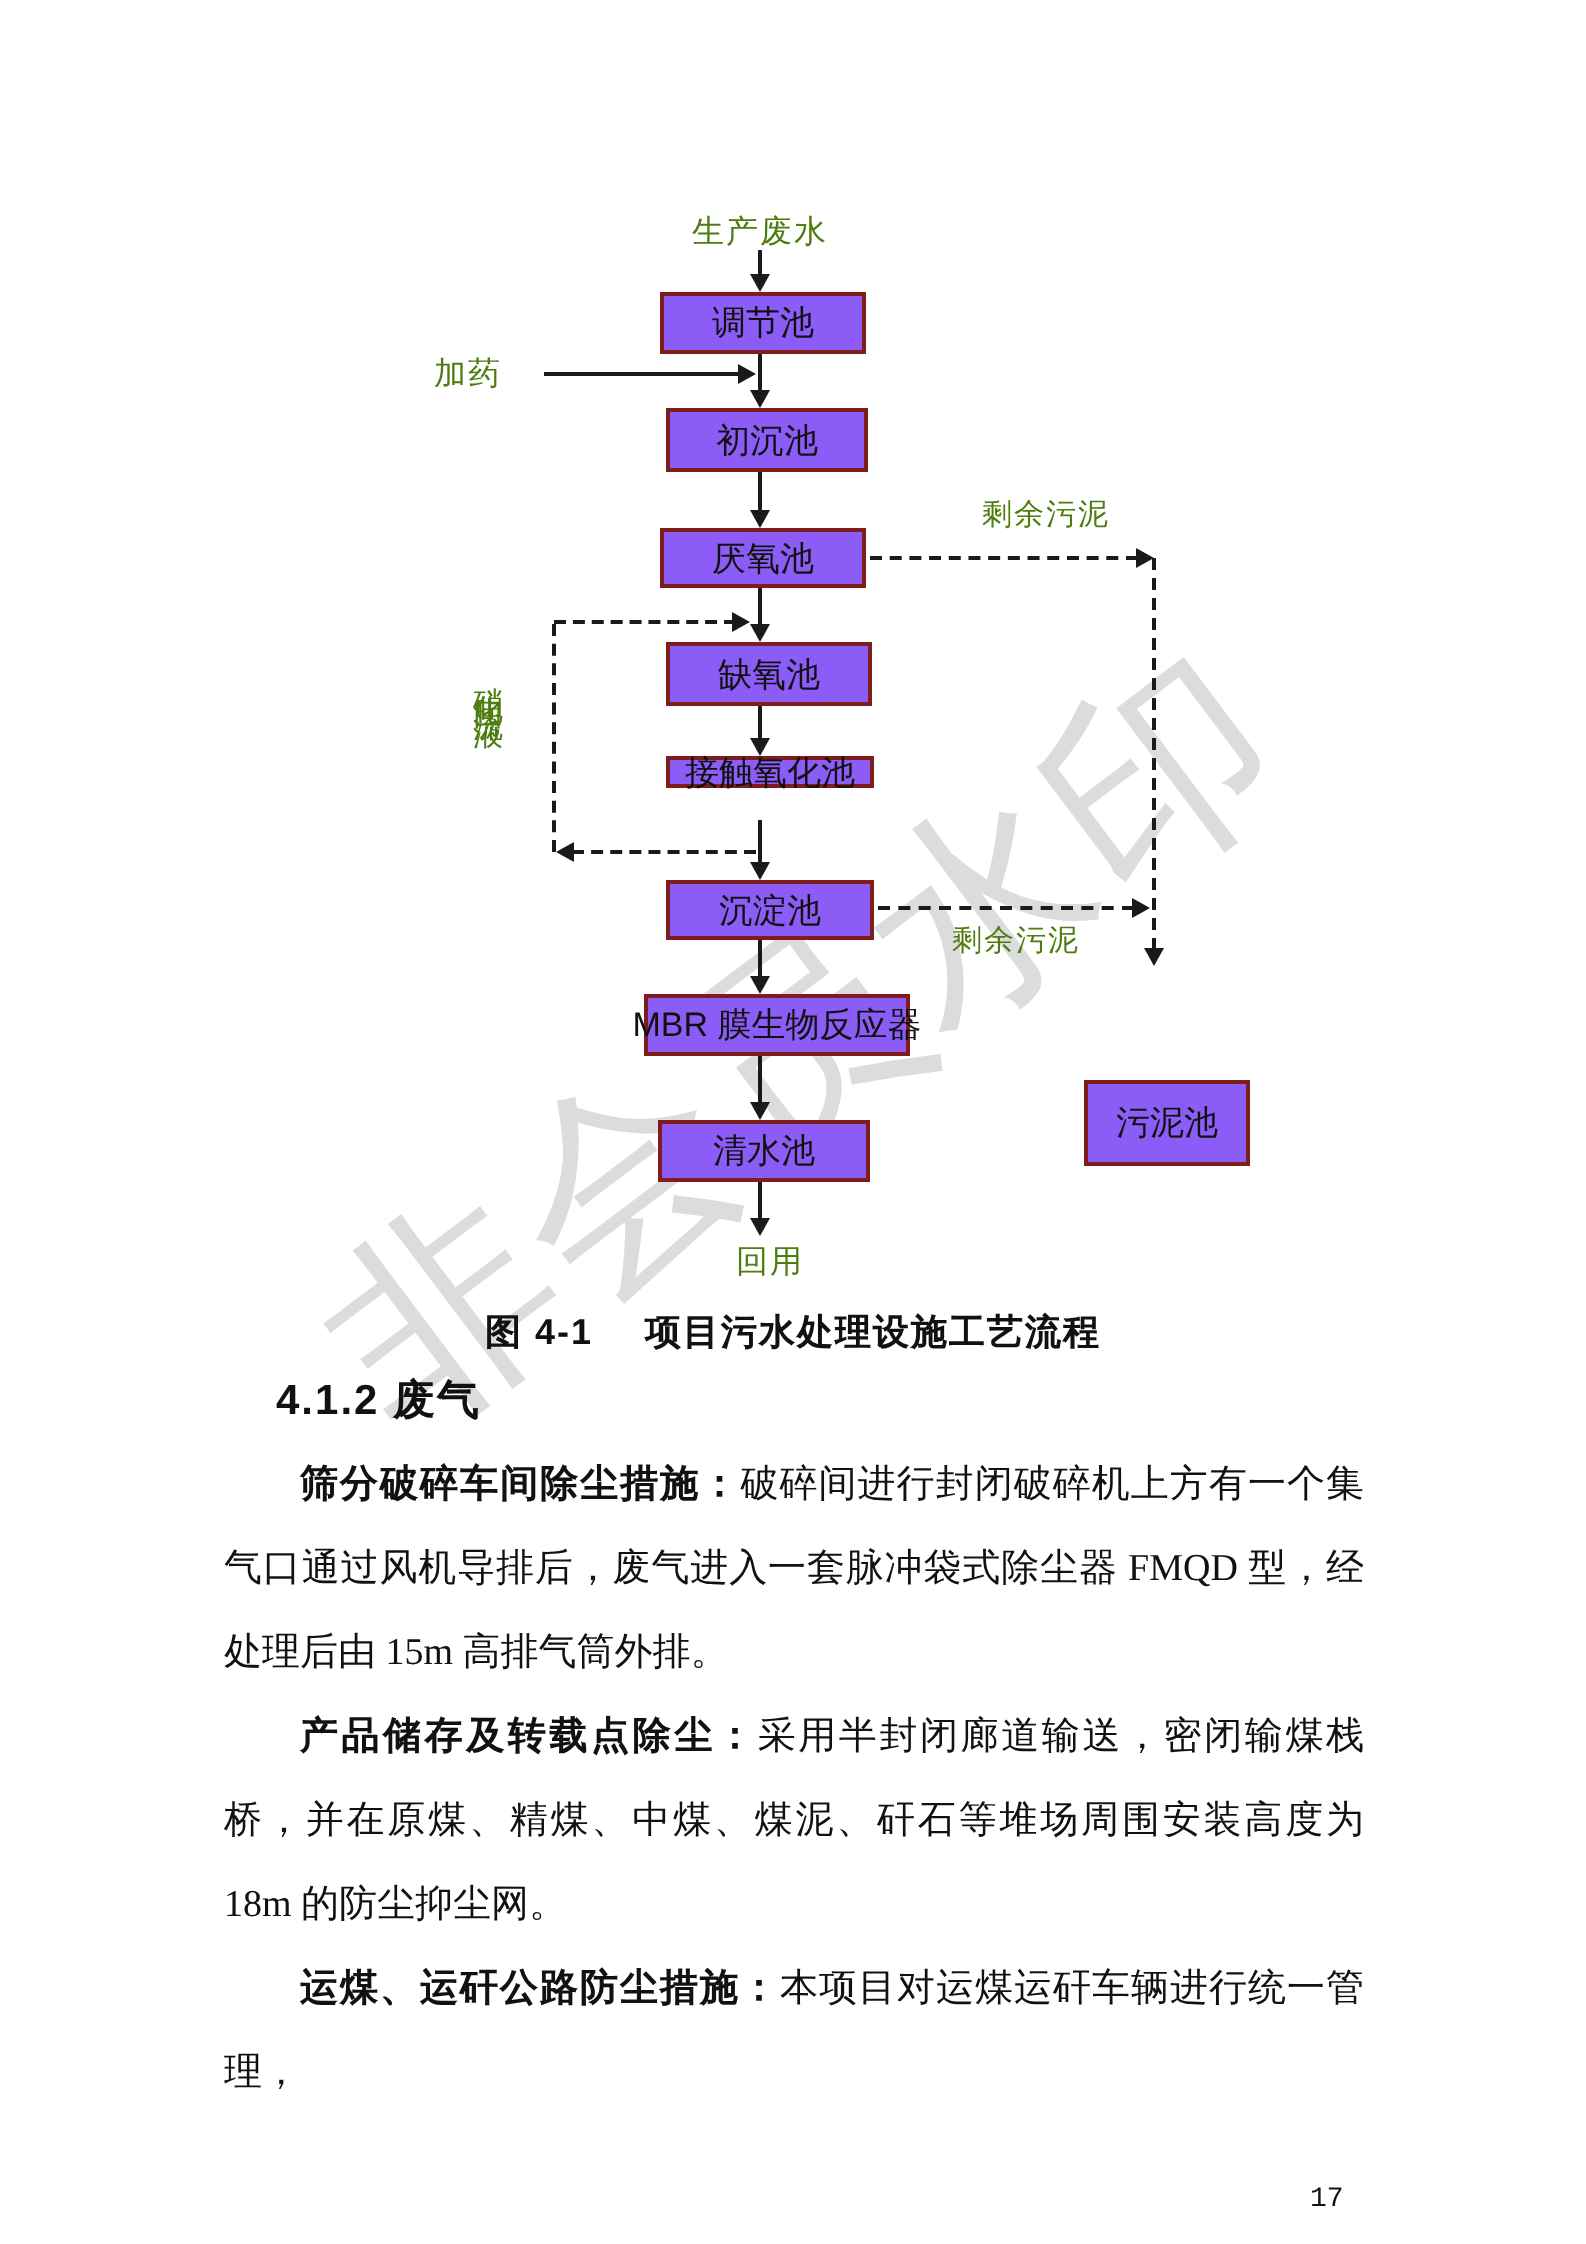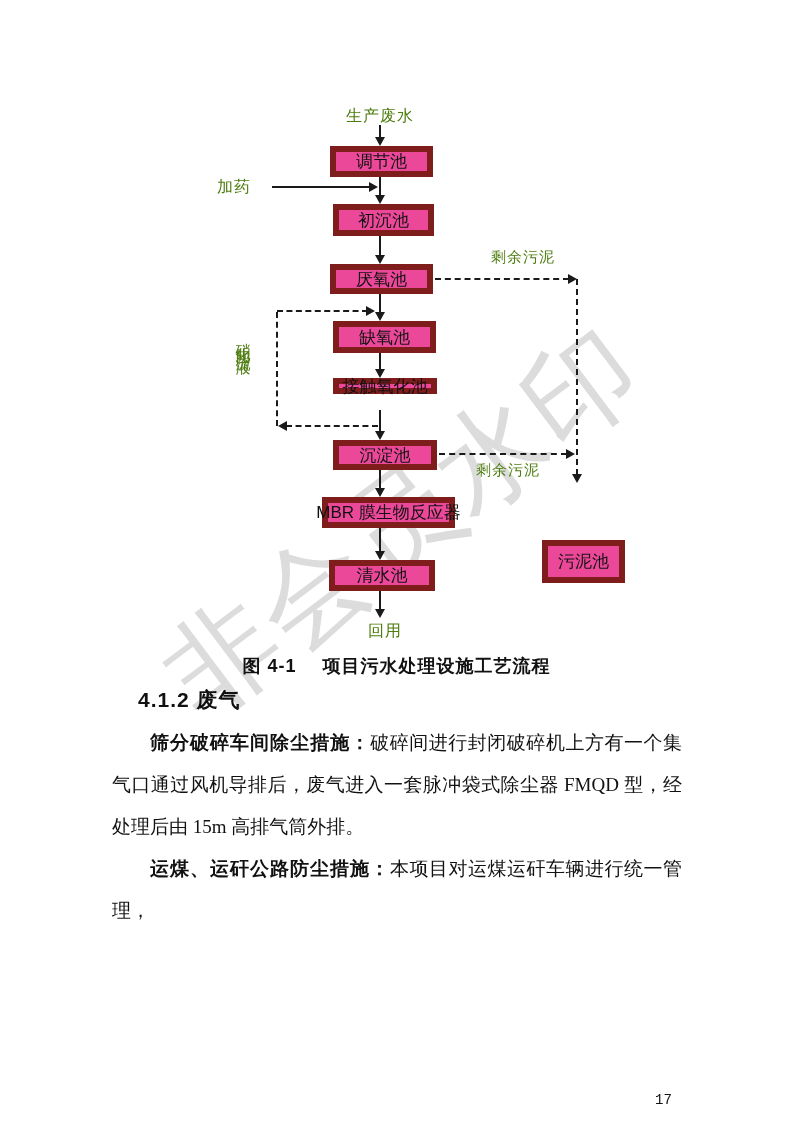--- a/index.html
+++ b/index.html
@@ -25,22 +25,22 @@
     transform:rotate(-37deg);
     z-index:1;
     white-space:nowrap;
     font-family:"Liberation Sans","DejaVu Sans",sans-serif;
     user-select:none;
   }
   
   .fc *{box-sizing:border-box;}
   .box{
     position:absolute;
-    border:6px solid #7f1d1d;
-    background:#ec4899;
+    border:2px solid #7f1d1d;
+    background:#8b5cf6;
     z-index:3;
     text-align:center;
     font-size:17px;
     font-family:"Liberation Sans","DejaVu Sans",sans-serif;
     color:#111;
     display:flex;align-items:center;justify-content:center;
     white-space:nowrap;
   }
   .vl{position:absolute;width:2px;background:#1a1a1a;z-index:2;}
   .hl{position:absolute;height:2px;background:#1a1a1a;z-index:2;}
@@ -189,18 +189,19 @@
 
     <div class="fig-caption">
       <span class="cap-num">图 4-1</span><span>项目污水处理设施工艺流程</span>
     </div>
   </div>
 
   <div class="sec-heading">4.1.2 废气</div>
 
   <div class="body-text">
     <p><b>筛分破碎车间除尘措施：</b><span>破碎间进行封闭破碎机上方有一个集气口通过风机导排后，废气进入一套脉冲袋式除尘器 FMQD 型，经处理后由 15m 高排气筒外排。</span></p>
+    <p><b>产品储存及转载点除尘：</b><span>采用半封闭廊道输送，密闭输煤栈桥，并在原煤、精煤、中煤、煤泥、矸石等堆场周围安装高度为 18m 的防尘抑尘网。</span></p>
     <p><b>运煤、运矸公路防尘措施：</b><span>本项目对运煤运矸车辆进行统一管理，</span></p>
   </div>
 
   <div class="page-number">17</div>
 
 </div>
 
 </body></html>

